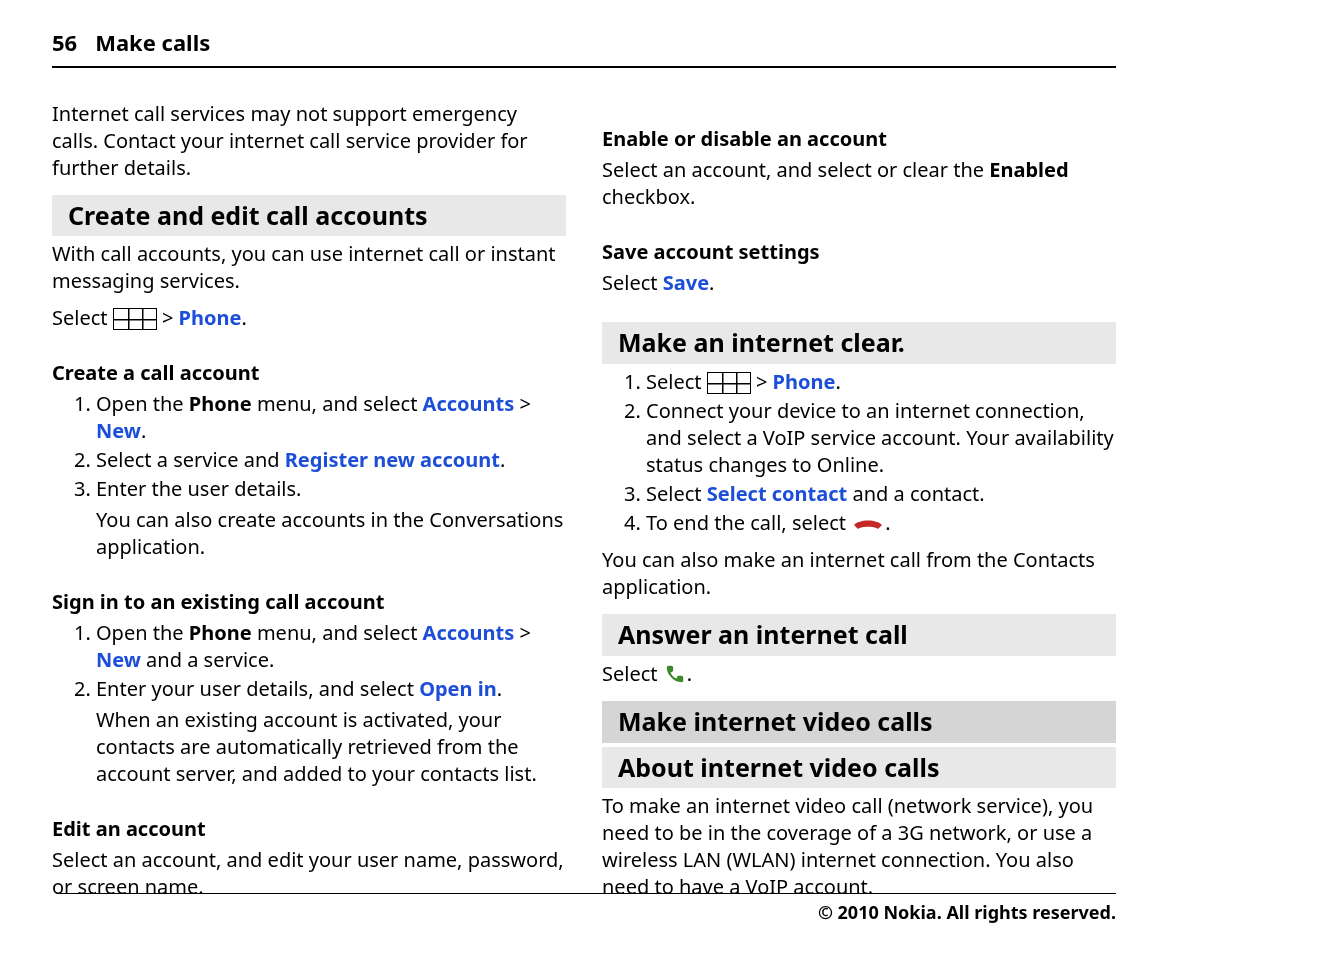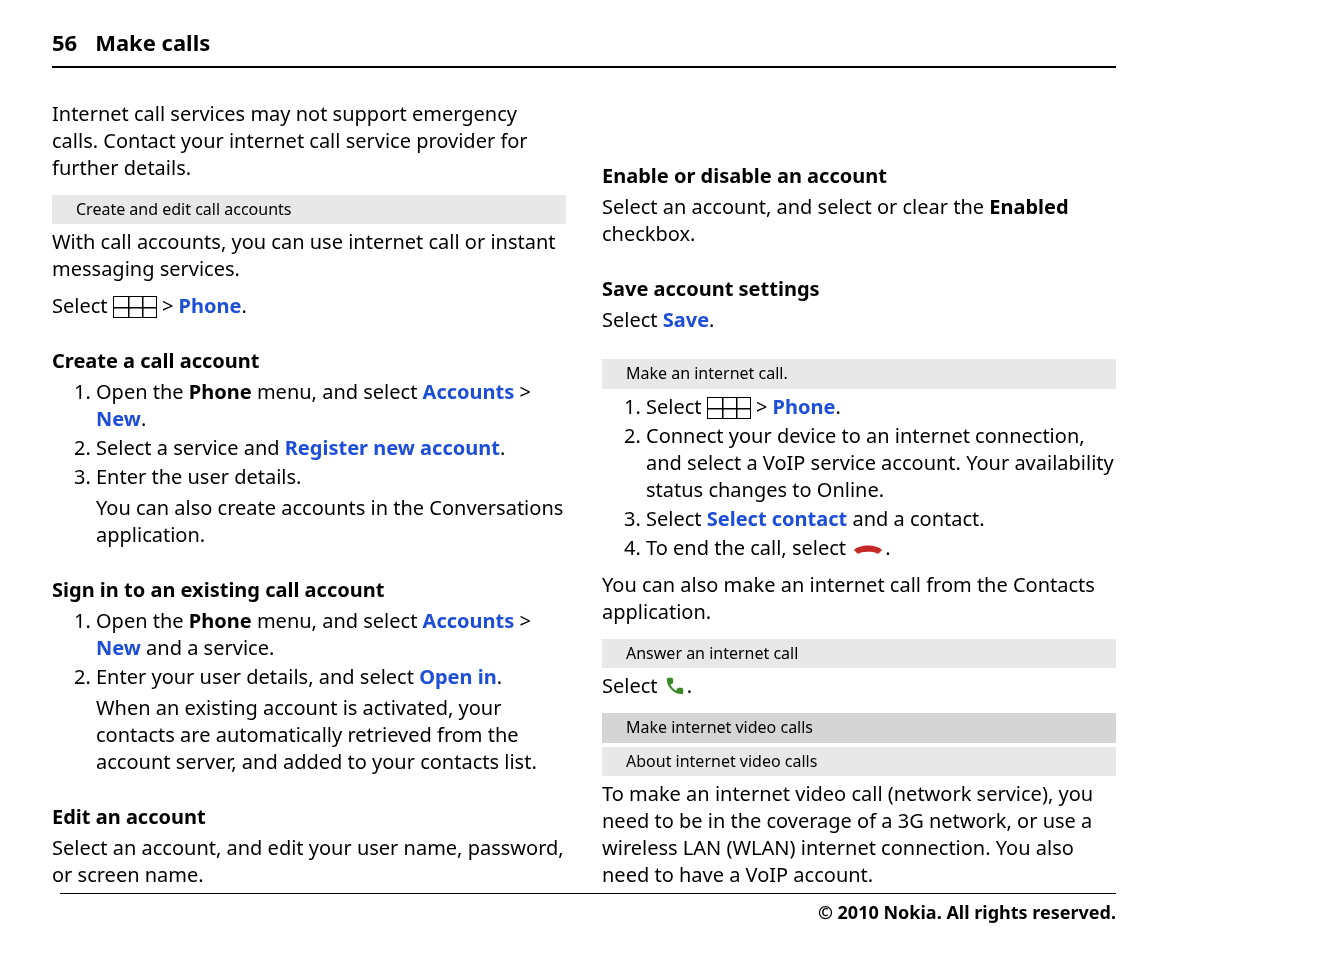--- a/index.html
+++ b/index.html
@@ -32,24 +32,24 @@
   .cols {
     display: flex;
     gap: 36px;
     align-items: flex-end;
   }
   .col {
     flex: 1 1 0;
     min-width: 0;
   }
   h2.bar {
-    font-size: 16px;
-    font-weight: 400;
+    font-size: 25px;
+    font-weight: 700;
     margin: 14px 0 4px 0;
-    padding: 4px 24px;
+    padding: 4px 16px;
   }
   h2.bar.lvl0 { background: #d5d5d5; }
   h2.bar.lvl1 { background: #e8e8e8; }
   h2.barstack { margin-top: 0; }
   h2.plain {
     font-size: 20px;
     font-weight: 700;
     margin: 28px 0 4px 0;
   }
   p { margin: 4px 0 10px 0; }
@@ -154,21 +154,21 @@
       <h2 class="plain" style="margin-top:0">Enable or disable an account</h2>
       <p>
         <span>Select an account, and select or clear the </span><span class="b">Enabled</span><span> checkbox.</span>
       </p>
 
       <h2 class="plain">Save account settings</h2>
       <p>
         <span>Select </span><span class="menu-strong">Save</span><span>.</span>
       </p>
 
-      <h2 class="bar lvl1" style="margin-top:26px">Make an internet call.</h2>
+      <h2 class="bar lvl1" style="margin-top:26px">Make an internet clear.</h2>
       <ol>
         <li>
           <span>Select </span><span class="grid-icon"></span><span>  &gt; </span><span class="menu-strong">Phone</span><span>.</span>
         </li>
         <li>Connect your device to an internet connection, and select a VoIP service account. Your availability status changes to Online.</li>
         <li>
           <span>Select </span><span class="menu-strong">Select contact</span><span> and a contact.</span>
         </li>
         <li>
           <span>To end the call, select </span><span class="endcall-icon">

